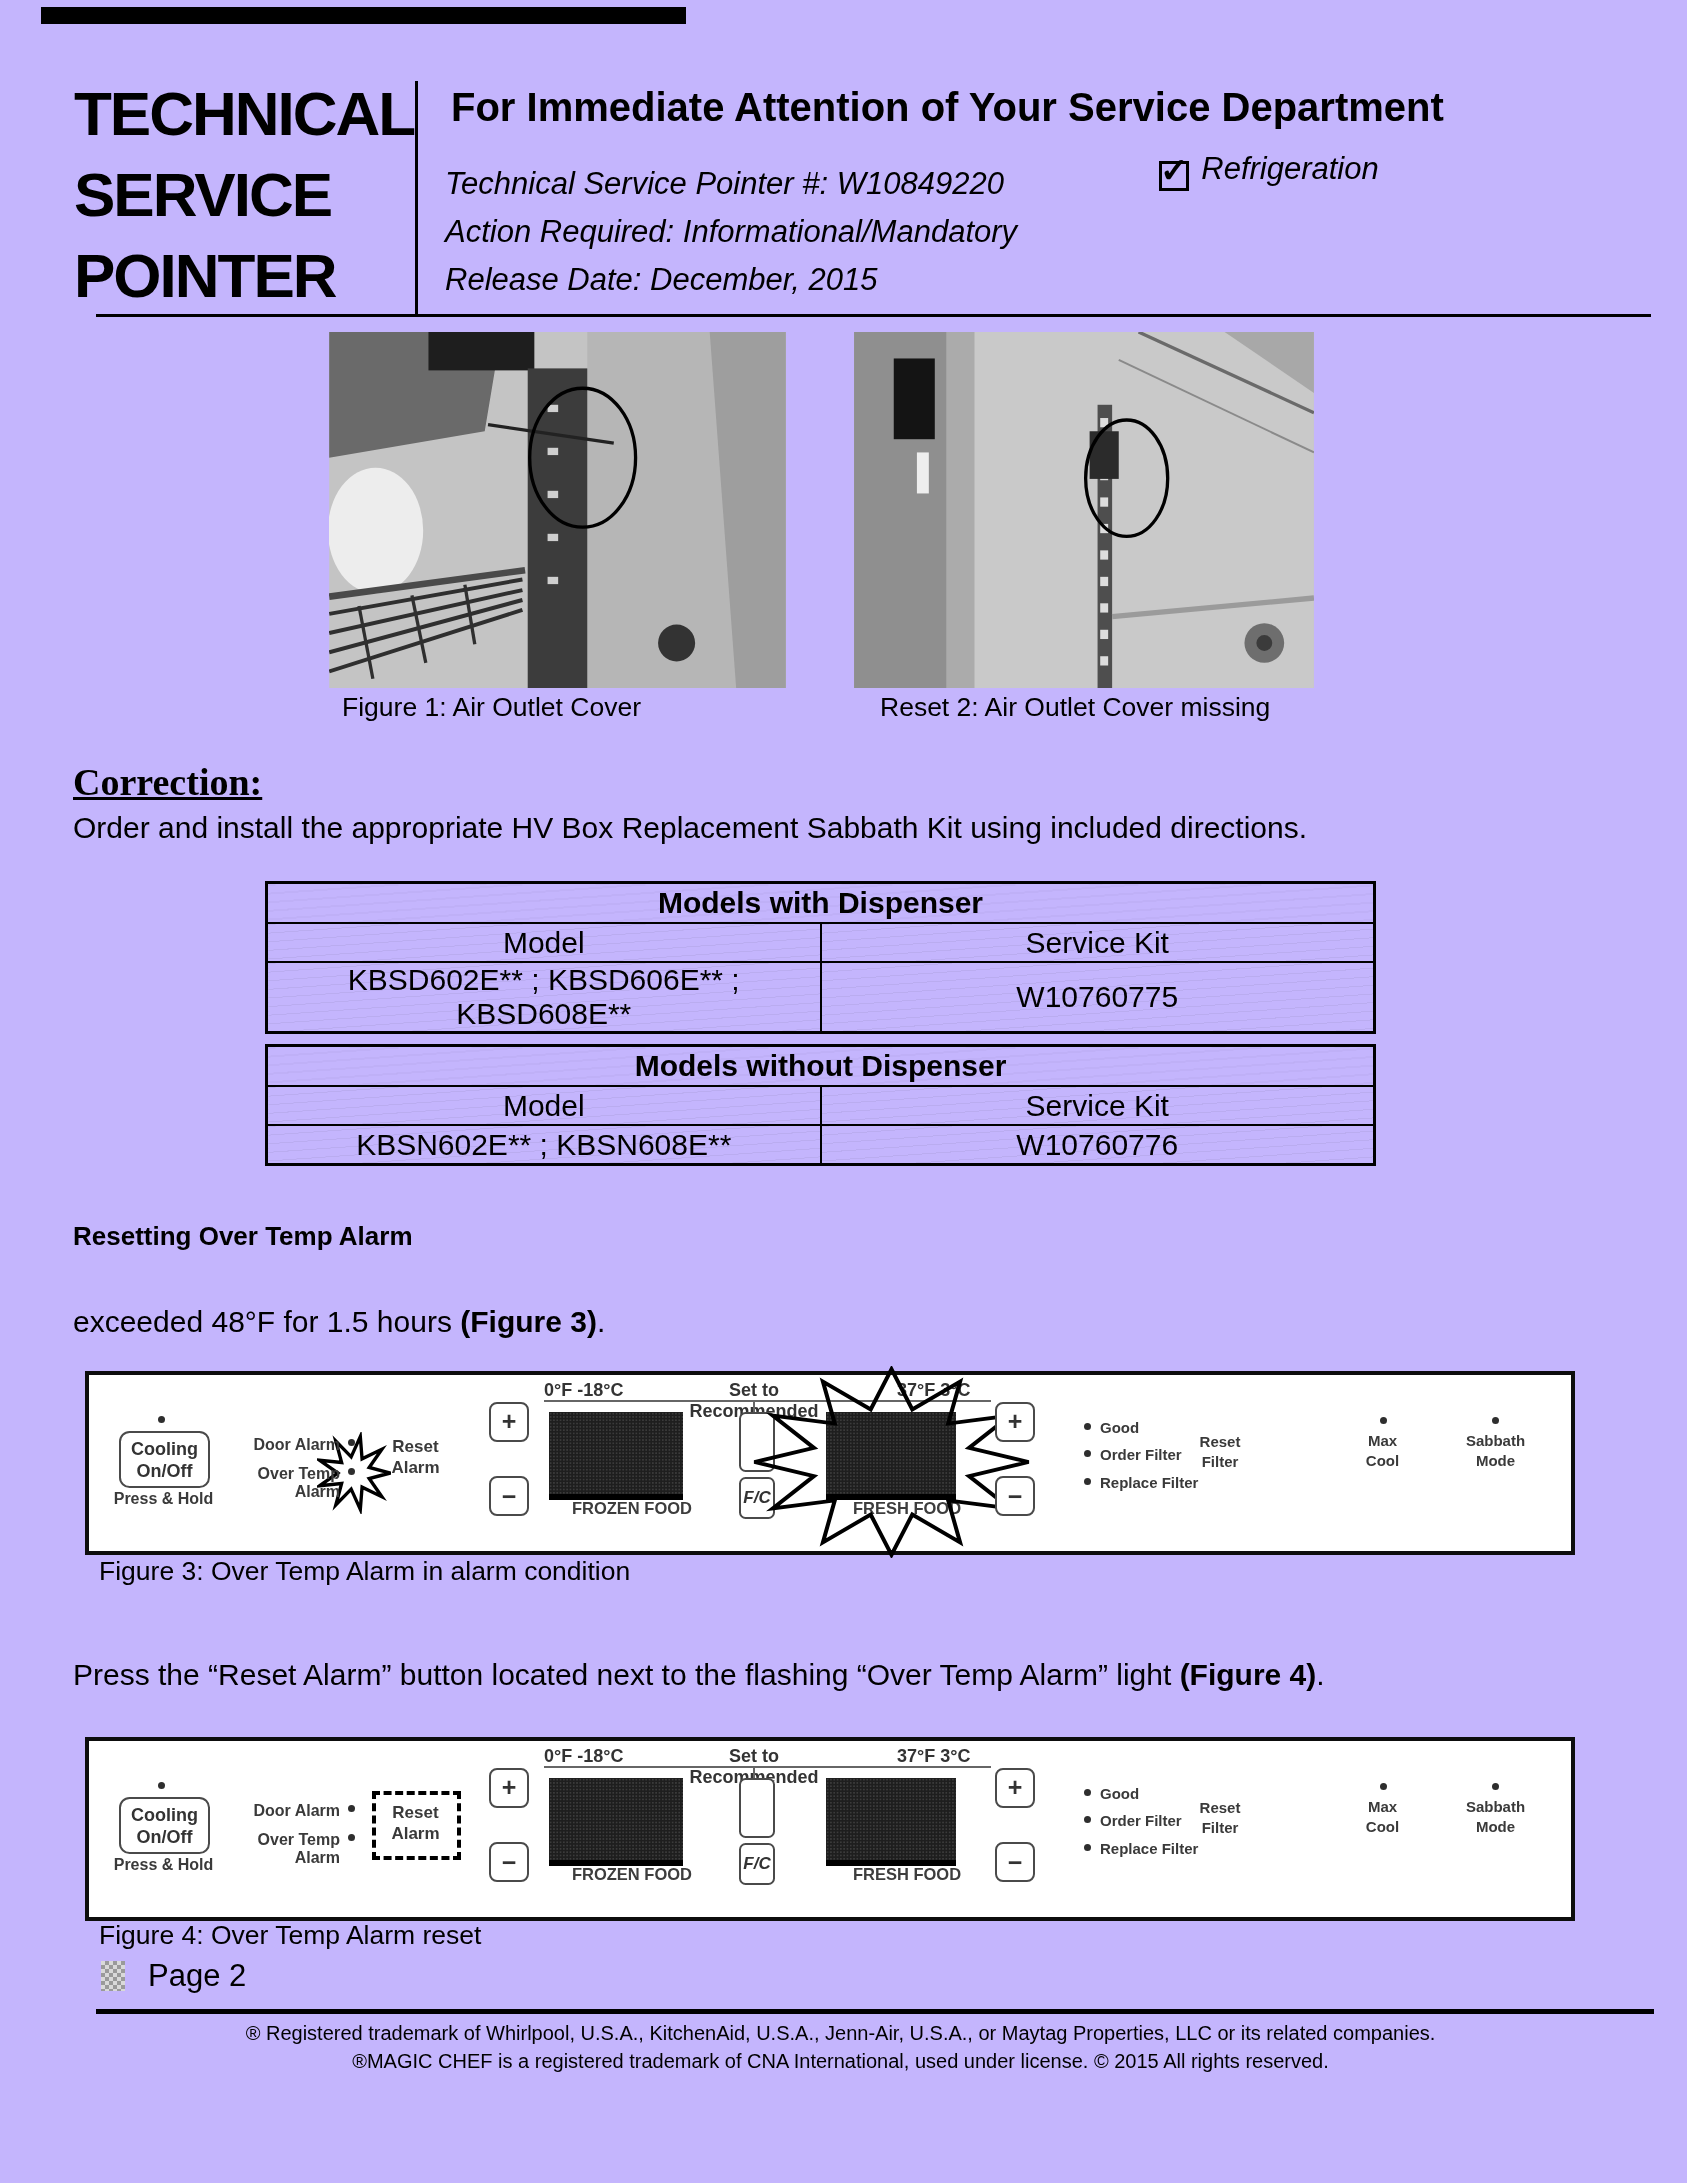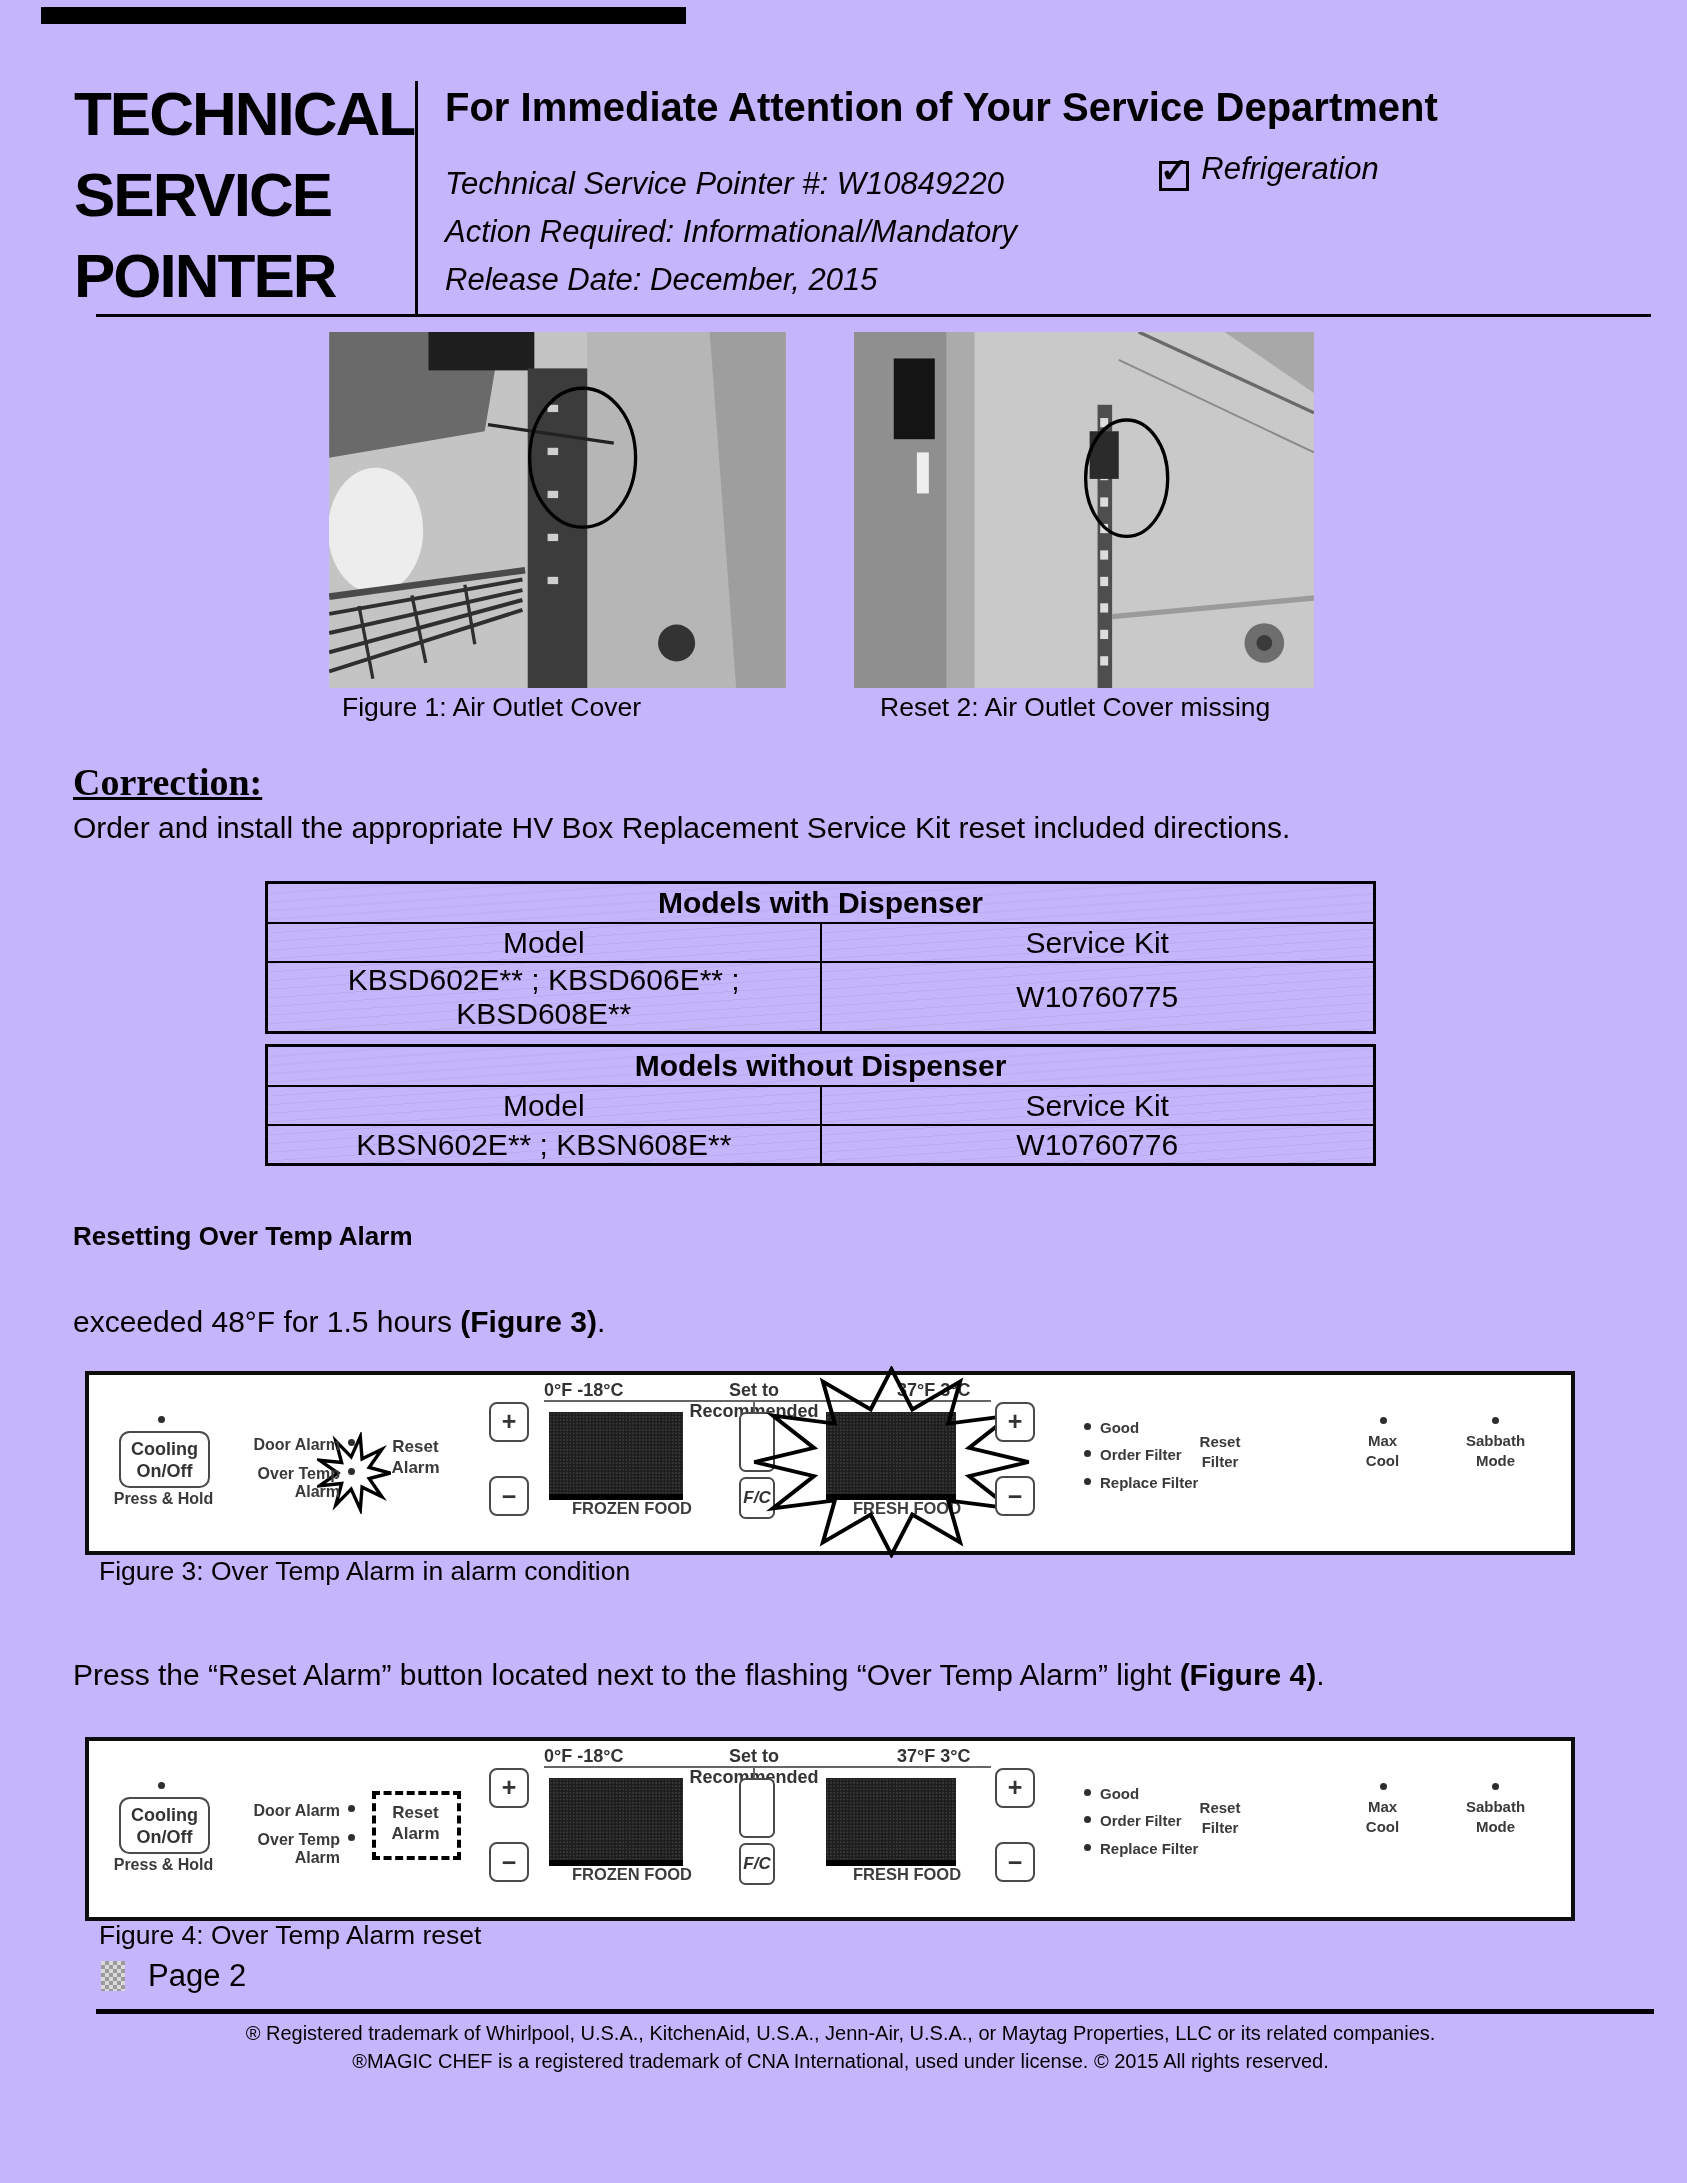--- a/index.html
+++ b/index.html
@@ -4,21 +4,21 @@
 <style>
   html,body{margin:0;padding:0;background:#fff;}
   .page{position:relative;width:1687px;height:2183px;background:#c4b5fd;
         font-family:"Liberation Sans",sans-serif;color:#000;overflow:hidden;}
   .abs{position:absolute;}
   
   .scanbar{background:#000;}
   .masthead{font-weight:800;font-size:62px;line-height:81px;letter-spacing:-2px;}
   .vrule{background:#000;}
   .hline{background:#000;}
-  .doctitle{font-weight:700;font-size:40px;}
+  .doctitle{font-weight:700;font-size:40px;margin-left:6px;}
   .meta{font-style:italic;font-size:31px;line-height:48px;}
   .cbx{width:24px;height:24px;border:3.3px solid #000;display:inline-block;position:relative;vertical-align:middle;}
   .cbx .tick{position:absolute;left:-2px;top:-14.6px;font-size:34px;font-weight:700;font-style:normal;}
   .catlabel{font-style:italic;font-size:31px;}
   
   .caption{font-size:26.5px;}
   .serifhead{font-family:"Liberation Serif",serif;font-weight:700;font-size:38px;text-decoration:underline;}
   .body{font-size:30px;}
   .bold{font-weight:700;}
   
@@ -124,21 +124,21 @@
     <rect x="356" y="150" width="44" height="72" fill="#2b2b2b"></rect>
     <line x1="390" y1="430" x2="695" y2="402" stroke="#9b9b9b" stroke-width="8"></line>
     <circle cx="620" cy="470" r="30" fill="#6e6e6e"></circle>
     <circle cx="620" cy="470" r="12" fill="#3b3b3b"></circle>
     <ellipse cx="412" cy="221" rx="62" ry="88" fill="none" stroke="#000" stroke-width="5"></ellipse>
   </svg>
   <div class="abs caption" style="left:342px;top:692px">Figure 1: Air Outlet Cover</div>
   <div class="abs caption" style="left:880px;top:692px">Reset 2: Air Outlet Cover missing</div>
 
   <div class="abs serifhead" style="left:73px;top:760px">Correction:</div>
-  <div class="abs body" style="left:73px;top:811px;width:1542px">Order and install the appropriate HV Box Replacement Service Kit reset included directions.</div>
+  <div class="abs body" style="left:73px;top:811px;width:1542px">Order and install the appropriate HV Box Replacement Sabbath Kit using included directions.</div>
 
   <table class="tsptable" style="left:265px;top:881px;width:1111px">
     <tbody>
         <tr>
           <th colspan="2" class="ttl">Models with Dispenser</th>
         </tr>
     <tr>
       <th style="width:55%">Model</th>
       <th>Service Kit</th>
     </tr>

